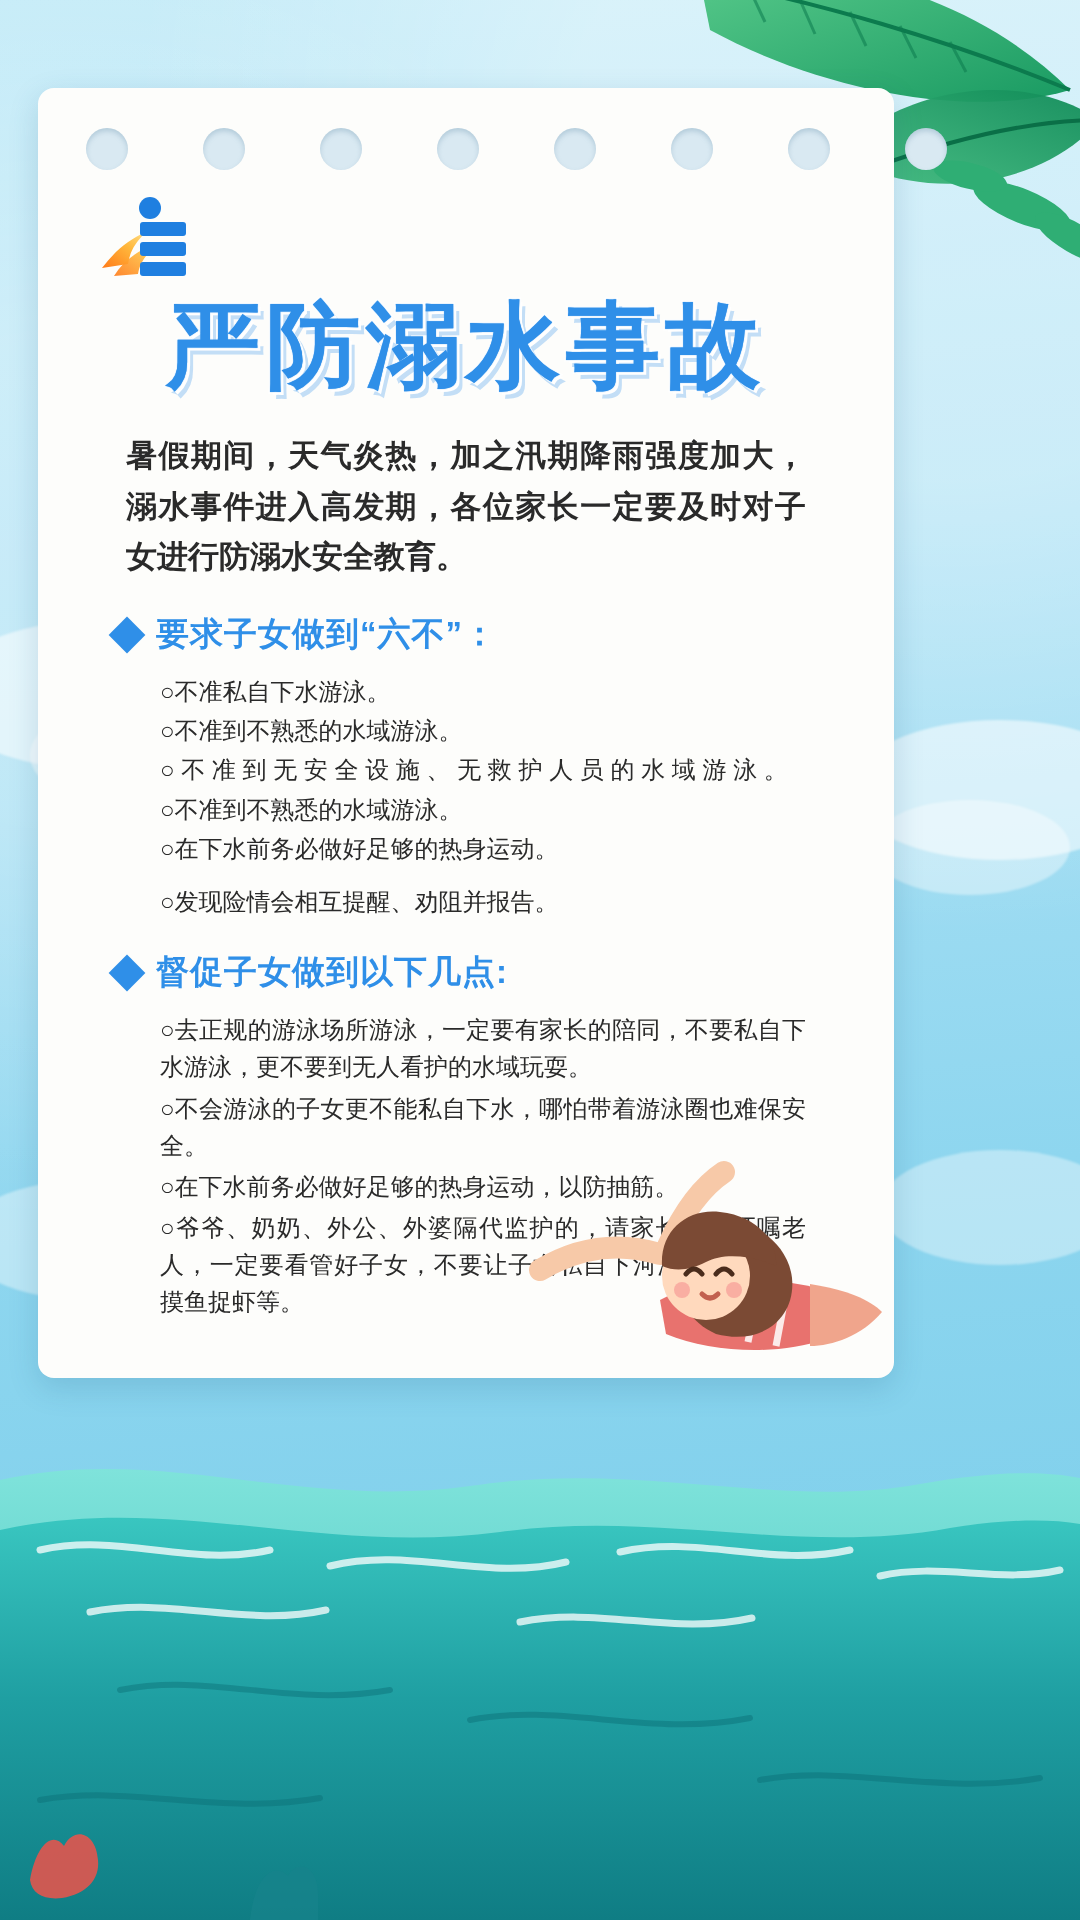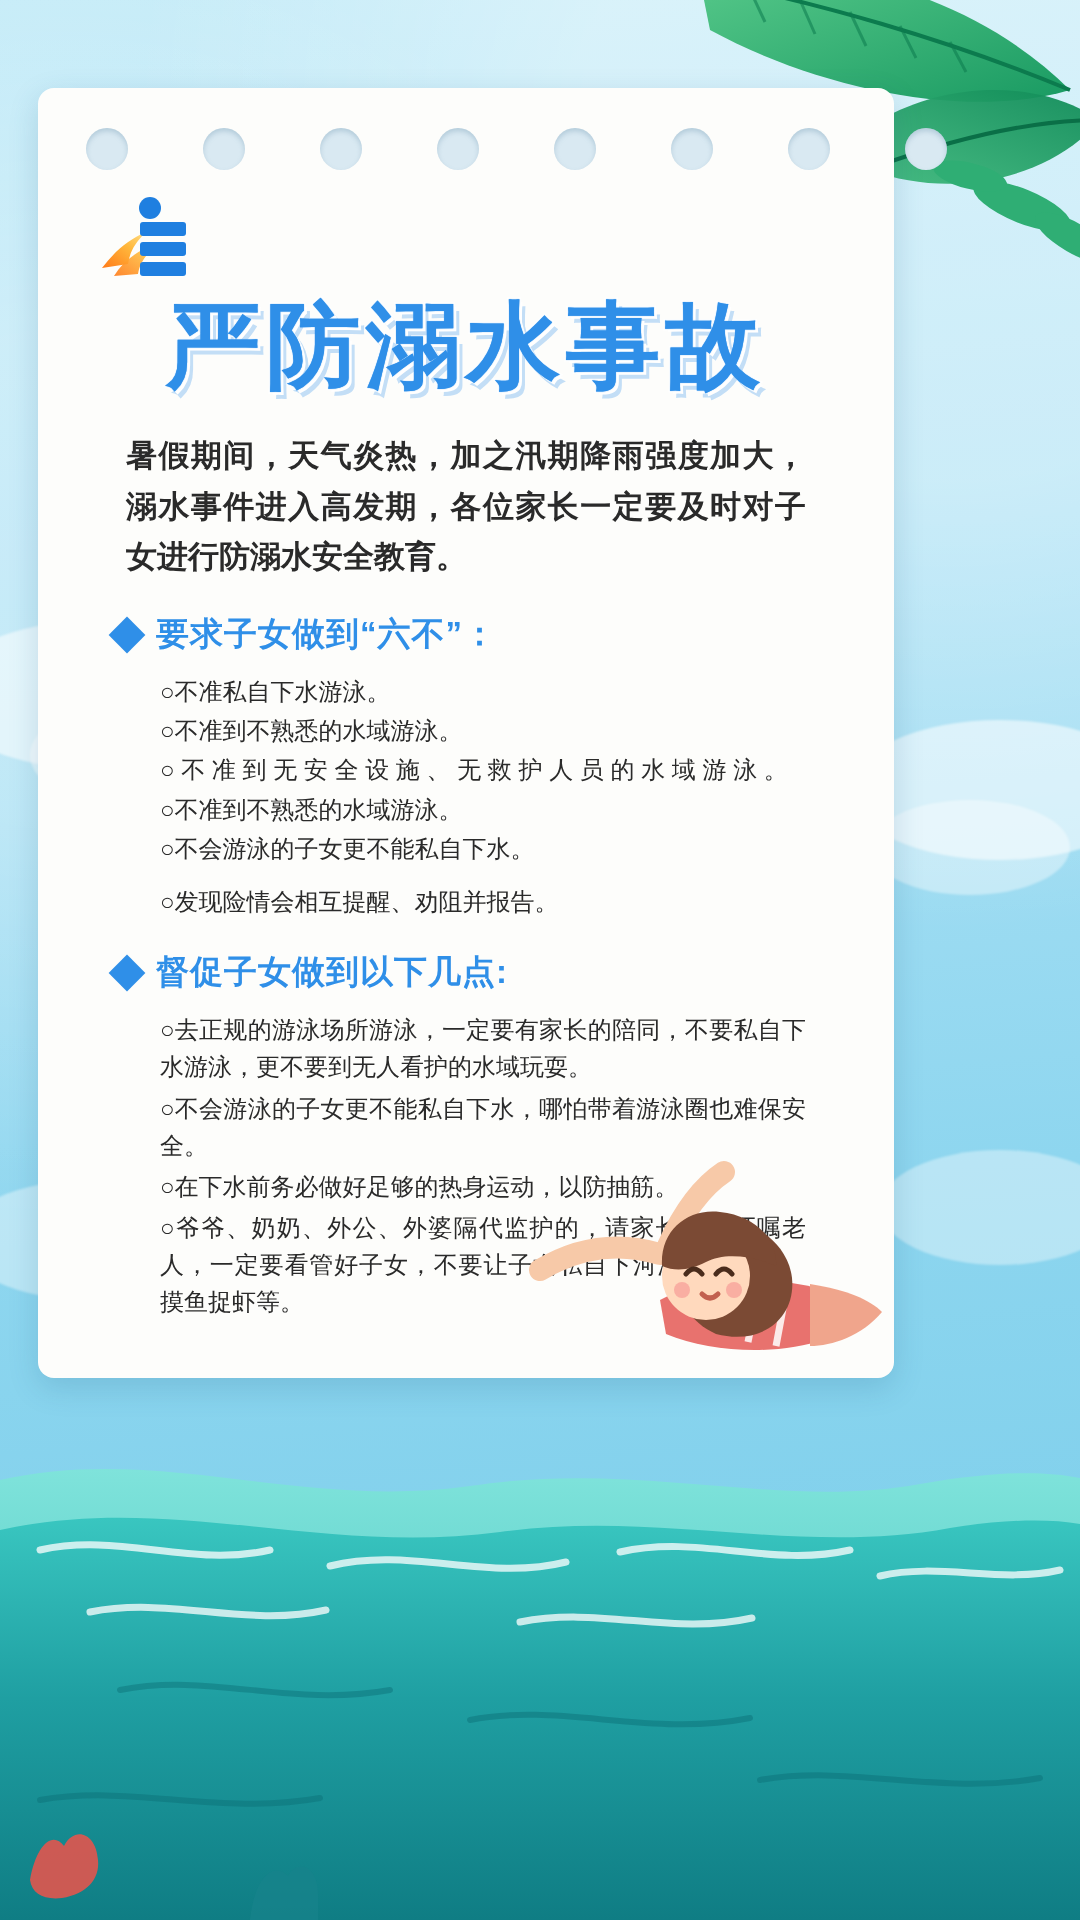--- a/index.html
+++ b/index.html
@@ -255,21 +255,21 @@
     
     <div class="section-head">
       <span class="diamond"></span>
       <span class="section-head-text">要求子女做到“六不”：</span>
     </div>
     <ul class="bullet-list tight">
       <li>○不准私自下水游泳。</li>
       <li>○不准到不熟悉的水域游泳。</li>
       <li>○ 不 准 到 无 安 全 设 施 、 无 救 护 人 员 的 水 域 游 泳 。</li>
       <li>○不准到不熟悉的水域游泳。</li>
-      <li>○不会游泳的子女更不能私自下水。</li>
+      <li>○在下水前务必做好足够的热身运动。</li>
     </ul>
 
     
     <ul class="bullet-list tight">
       <li>○发现险情会相互提醒、劝阻并报告。</li>
     </ul>
 
     
     <div class="section-head">
       <span class="diamond"></span>

